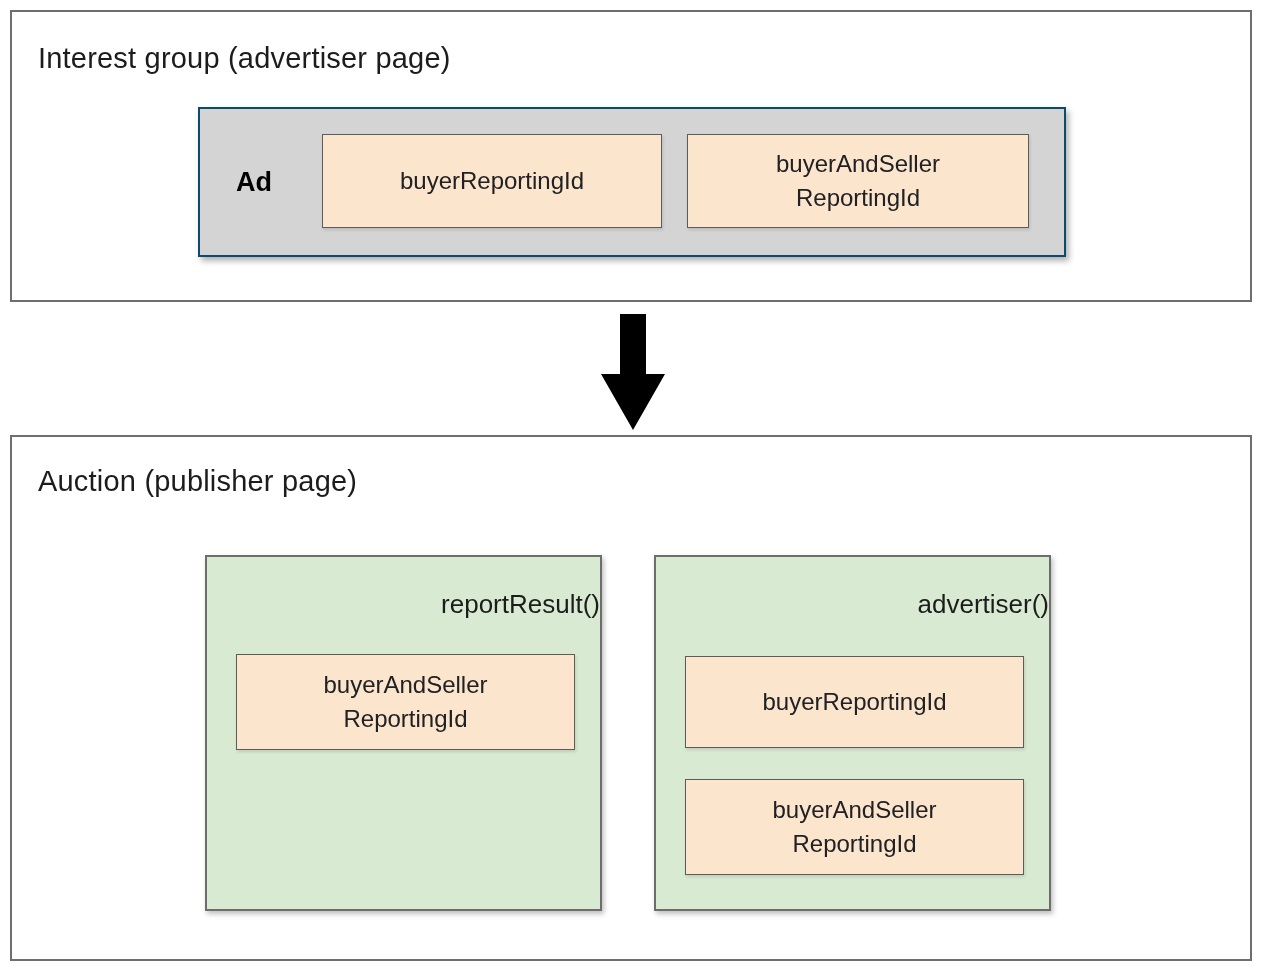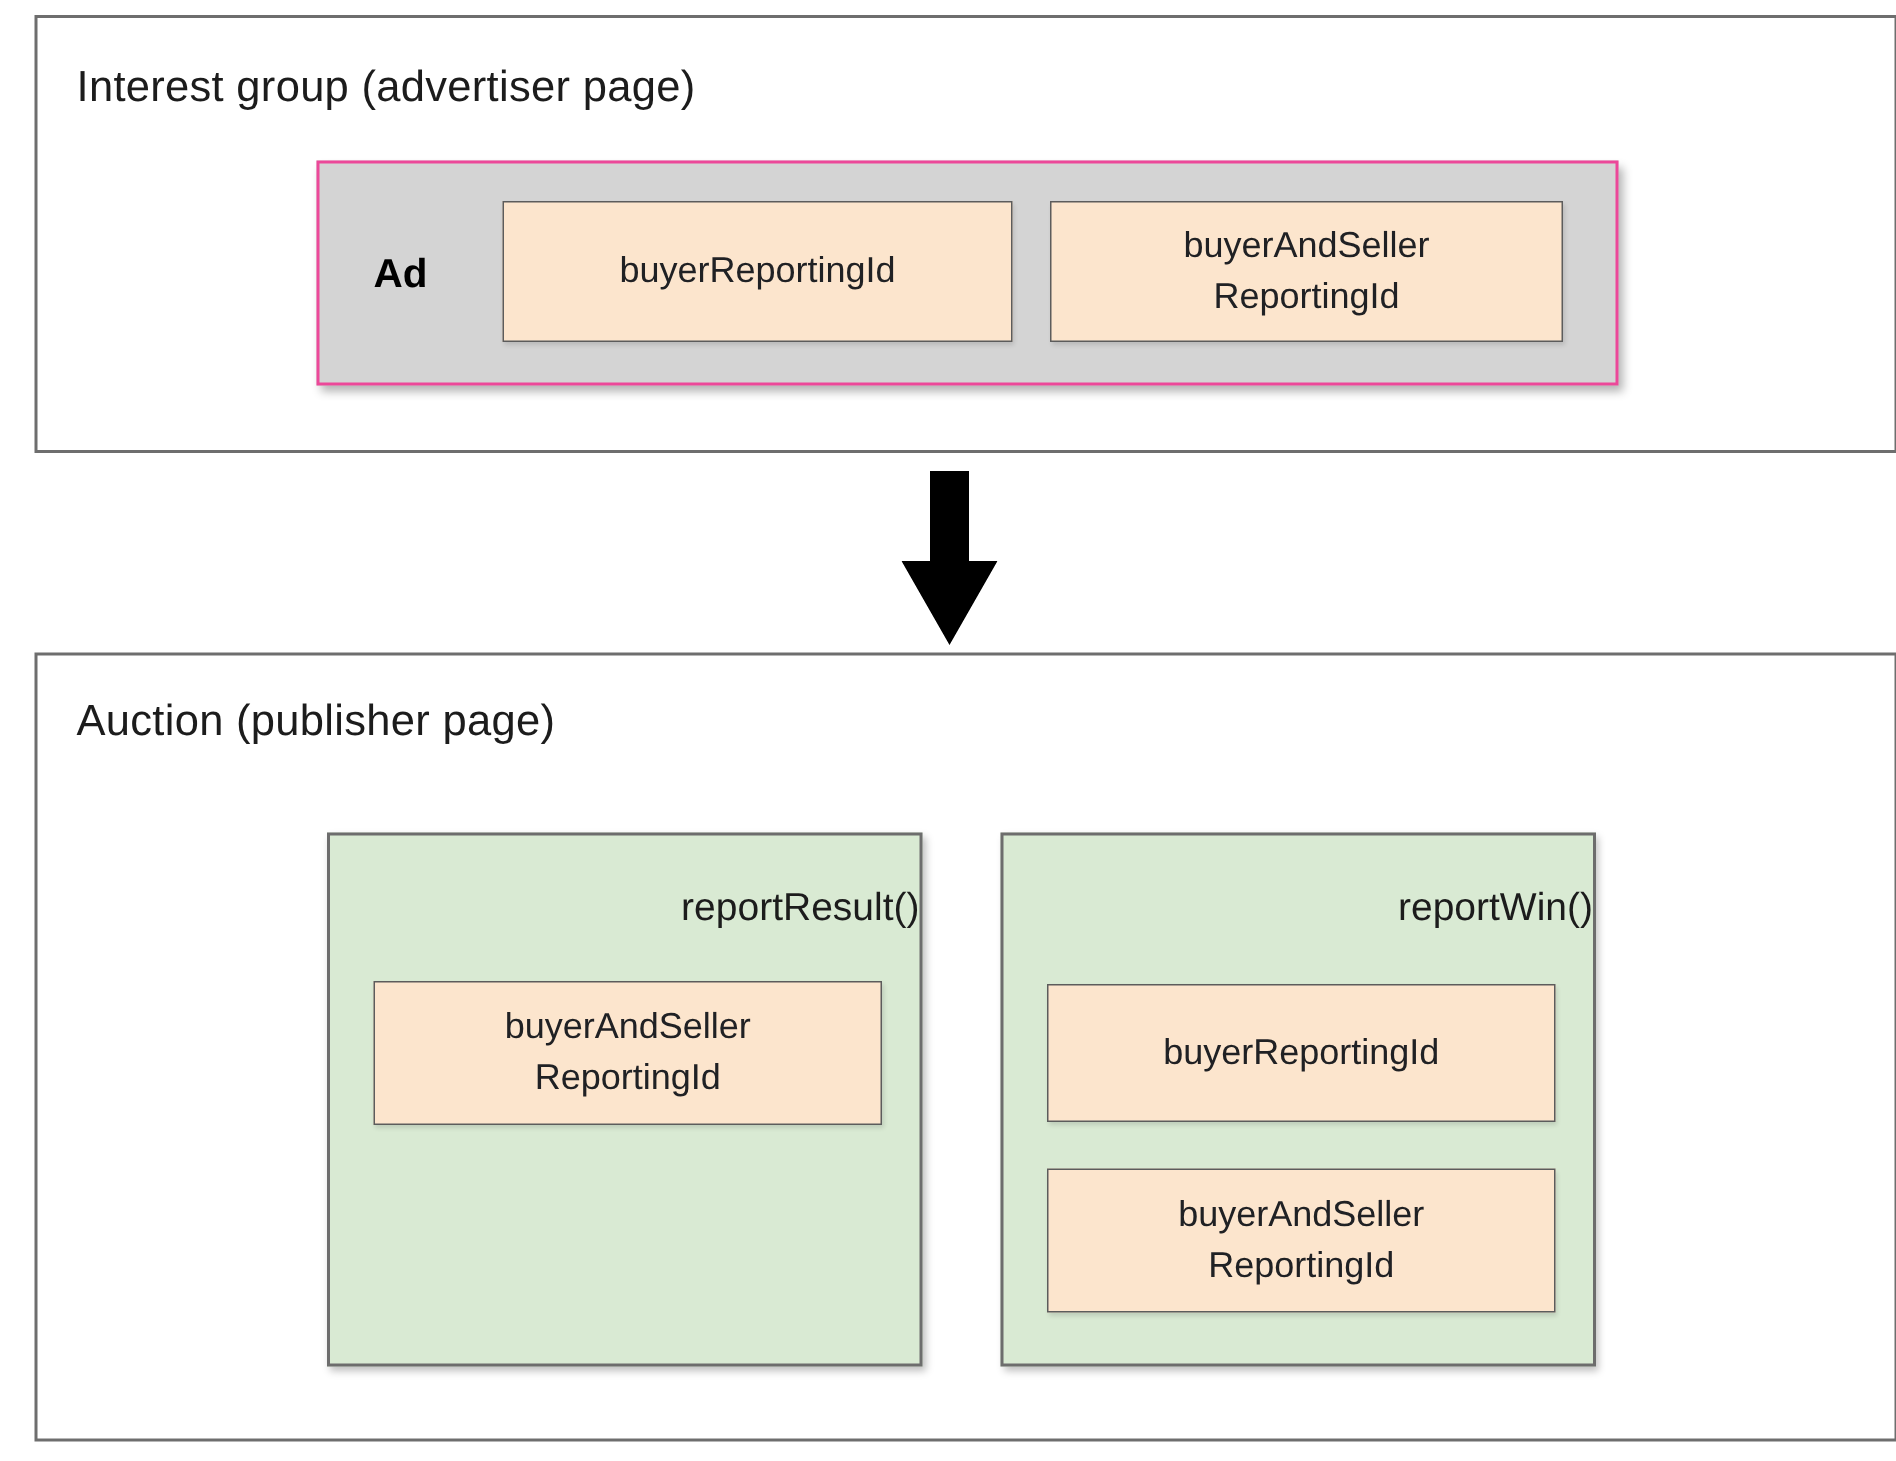--- a/index.html
+++ b/index.html
@@ -14,37 +14,36 @@
     width: 1264px;
     height: 974px;
     background: #ffffff;
     overflow: hidden;
   }
   .outer-box {
     position: absolute;
     background: #ffffff;
     border: 2px solid #6e6e6e;
     box-sizing: border-box;
-    margin-left: 13px;
   }
   .section-title {
     position: absolute;
     font-size: 29px;
     letter-spacing: 0.2px;
     color: #1c1c1c;
     white-space: nowrap;
   }
   .ad-container {
     position: absolute;
     left: 196px;
     top: 105px;
     width: 868px;
     height: 150px;
     background: #d4d4d4;
-    border: 2px solid #ec4899;
+    border: 2px solid #0c4a6e;
     box-sizing: border-box;
     box-shadow: 3px 4px 6px rgba(0,0,0,0.30);
   }
   .ad-label {
     position: absolute;
     left: 36px;
     top: 0;
     height: 100%;
     display: flex;
     align-items: center;
@@ -126,21 +125,21 @@
 
     <div class="fn-box" style="left:193px; top:118px; width:397px; height:356px;">
       <div class="fn-title">reportResult()</div>
       <div class="id-box" style="left:29px; top:97px; width:339px; height:96px;">
         <span class="box-label">buyerAndSeller
 ReportingId</span>
       </div>
     </div>
 
     <div class="fn-box" style="left:642px; top:118px; width:397px; height:356px;">
-      <div class="fn-title">reportWin()</div>
+      <div class="fn-title">advertiser()</div>
       <div class="id-box" style="left:29px; top:99px; width:339px; height:92px;">
         <span class="box-label">buyerReportingId</span>
       </div>
       <div class="id-box" style="left:29px; top:222px; width:339px; height:96px;">
         <span class="box-label">buyerAndSeller
 ReportingId</span>
       </div>
     </div>
   </div>
 

